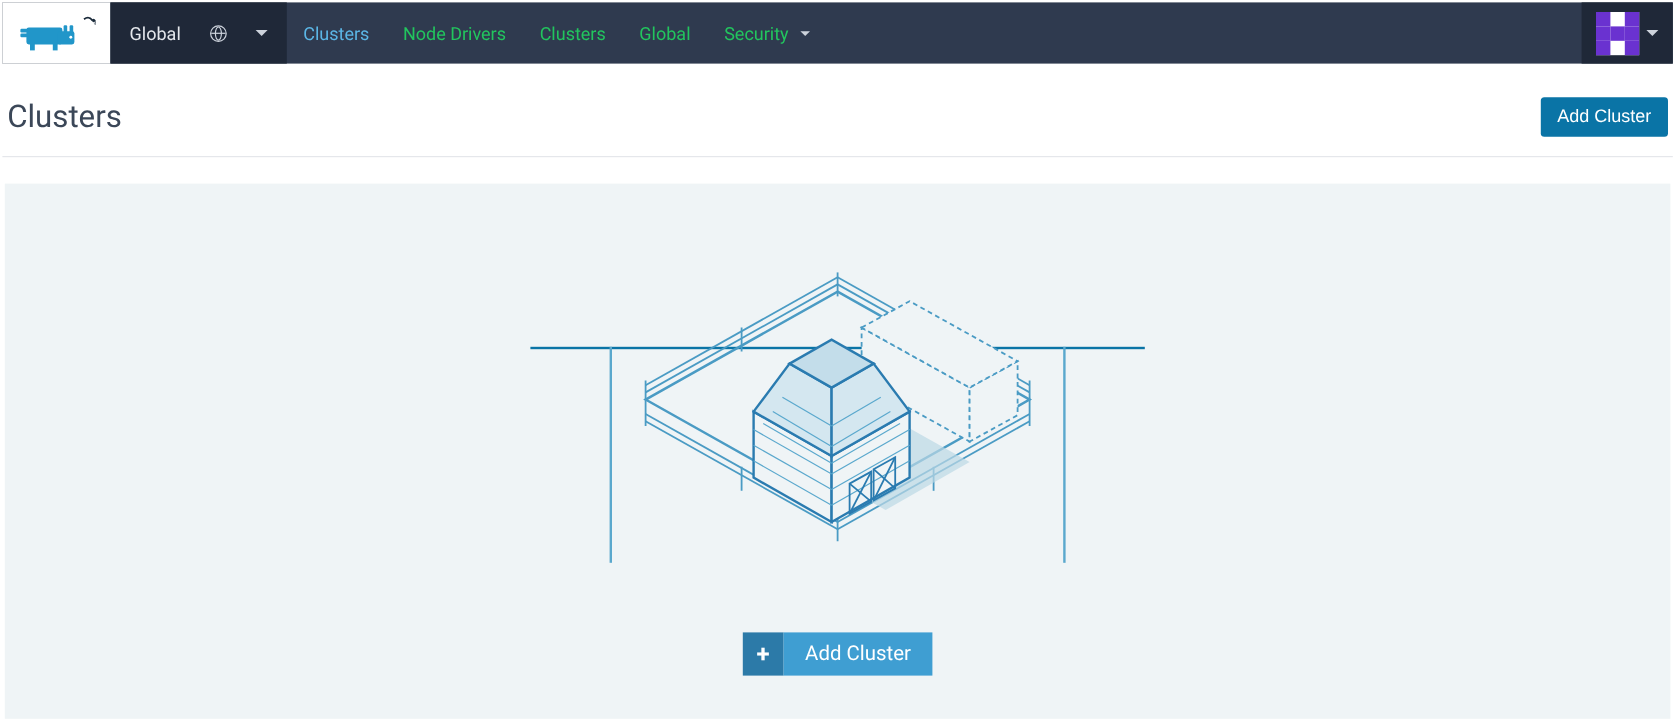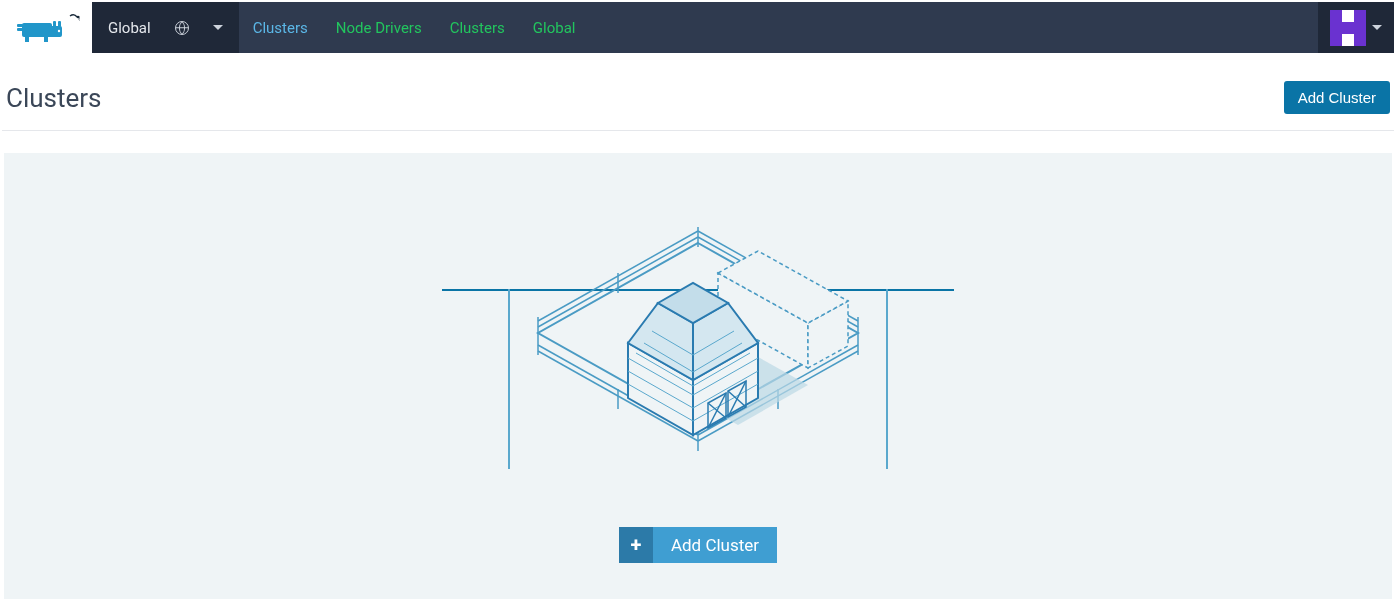--- a/index.html
+++ b/index.html
@@ -247,20 +247,24 @@
     </div>
     <div class="nav-item">
       <span>Node Drivers</span>
     </div>
     <div class="nav-item">
       <span>Clusters</span>
     </div>
     <div class="nav-item">
       <span>Global</span>
     </div>
+    <div class="nav-item">
+      <span>Security</span>
+      <span class="chevron-small"></span>
+    </div>
   </nav>
 
   <div class="user-menu">
     <div class="avatar">
       <div class="avatar-pixel"></div>
         <div></div>
         <div class="avatar-pixel"></div>
       <div class="avatar-pixel"></div>
         <div class="avatar-pixel"></div>
         <div class="avatar-pixel"></div>

